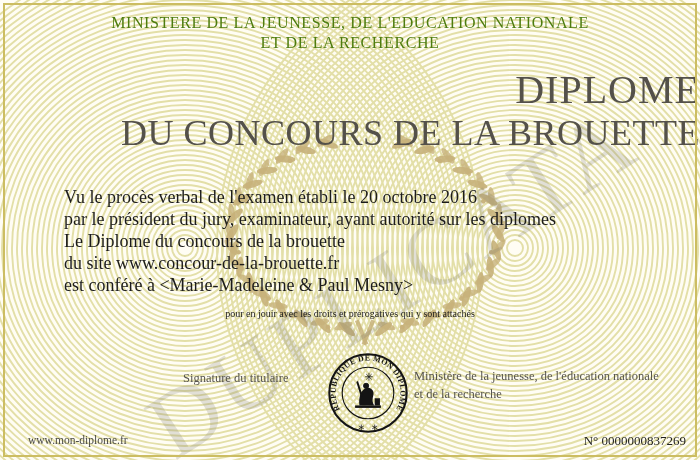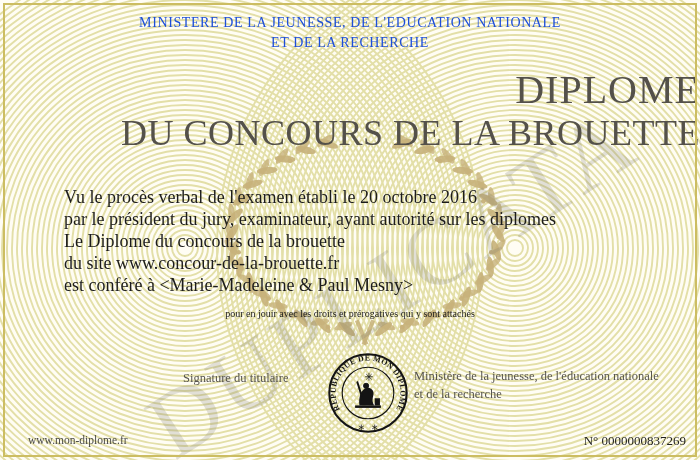--- a/index.html
+++ b/index.html
@@ -15,22 +15,22 @@
     font-size:94px; letter-spacing:5px; white-space:nowrap;
     color:var(--watermark,#8f8d84); opacity:0.22; font-weight:normal;
   }
   .frame {
     position:absolute; inset:3px; border:2px solid var(--border,#ccbd62);
     z-index:3; pointer-events:none;
   }
   .txt { position:absolute; z-index:2; }
   .ministry-header {
     left:0; right:0; top:13px; text-align:center;
-    font-size:14px; line-height:20px; letter-spacing:0.6px;
-    color:#1d4ed8;
+    font-size:16px; line-height:20px; letter-spacing:0.6px;
+    color:#4d7c0f;
   }
   .title-block { left:0; right:0; top:68px; text-align:right; color:var(--title_ink,#54514a); }
   .title-line1 { font-size:40px; line-height:44px; letter-spacing:1px; }
   .title-line2 { font-size:36px; line-height:42px; letter-spacing:0.5px; white-space:nowrap; }
   .body-text { left:64px; top:186px; font-size:18px; line-height:22px; color:var(--ink,#1c1c1c); }
   .rights-line { left:0; right:0; top:308px; text-align:center; font-size:10px; color:var(--ink,#1c1c1c); }
   .signature-label { left:160px; top:371px; font-size:12.5px; color:var(--muted_ink,#56544e);margin-left:23px; }
   .ministry-footer { left:414px; top:367px; font-size:12.5px; line-height:18px; color:var(--muted_ink,#56544e); }
   .website { left:28px; top:434px; font-size:11.5px; color:#4a4a46; }
   .serial { right:14px; top:433px; font-size:13px; color:#1f1f1f; }

